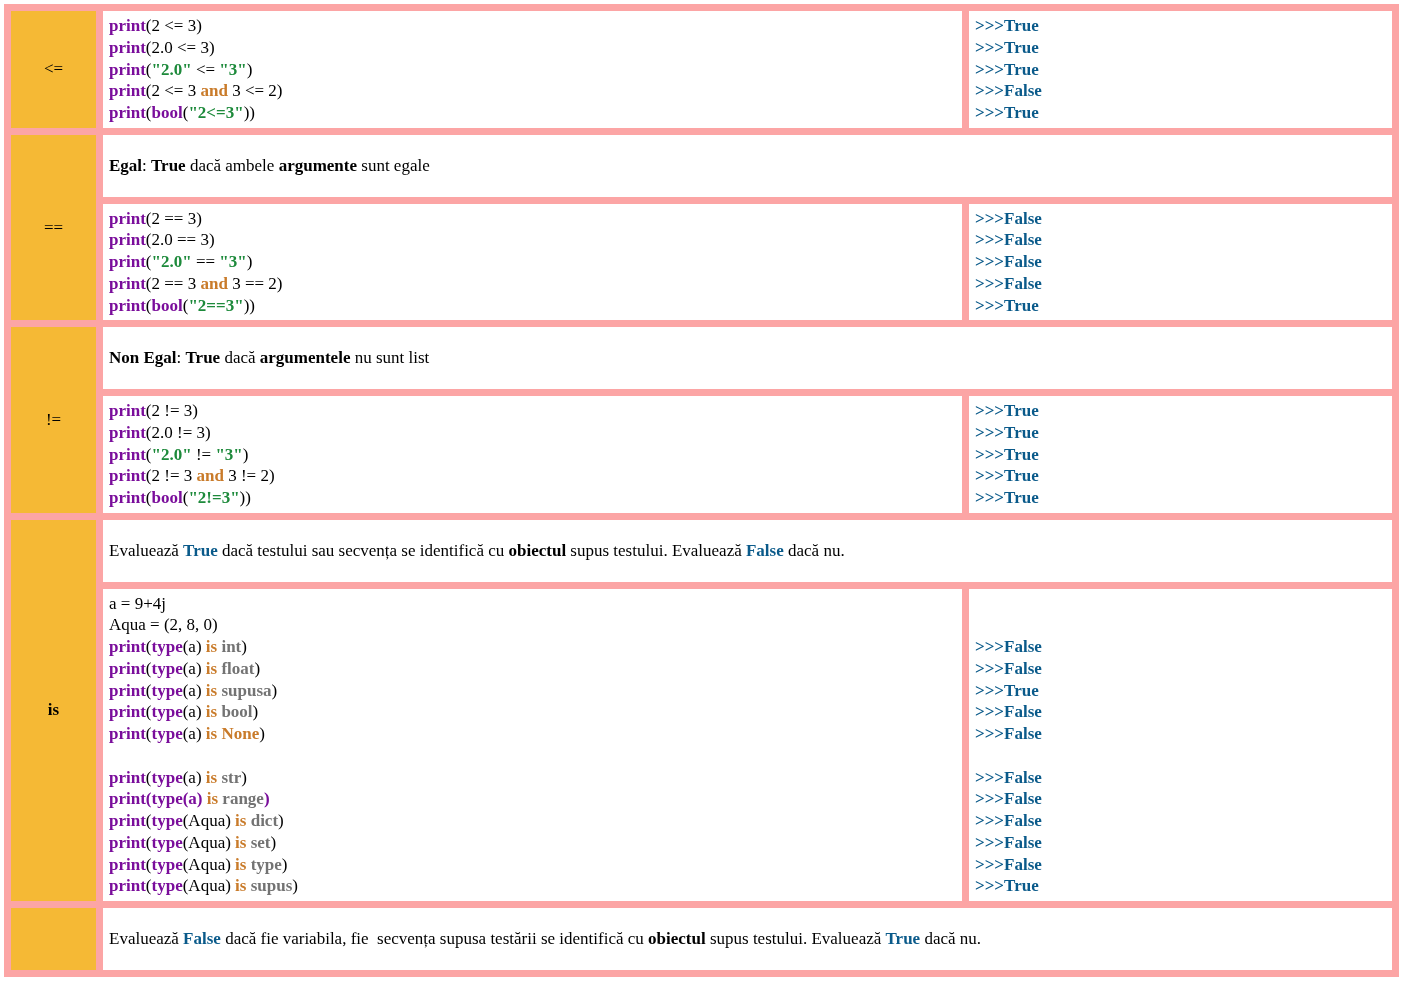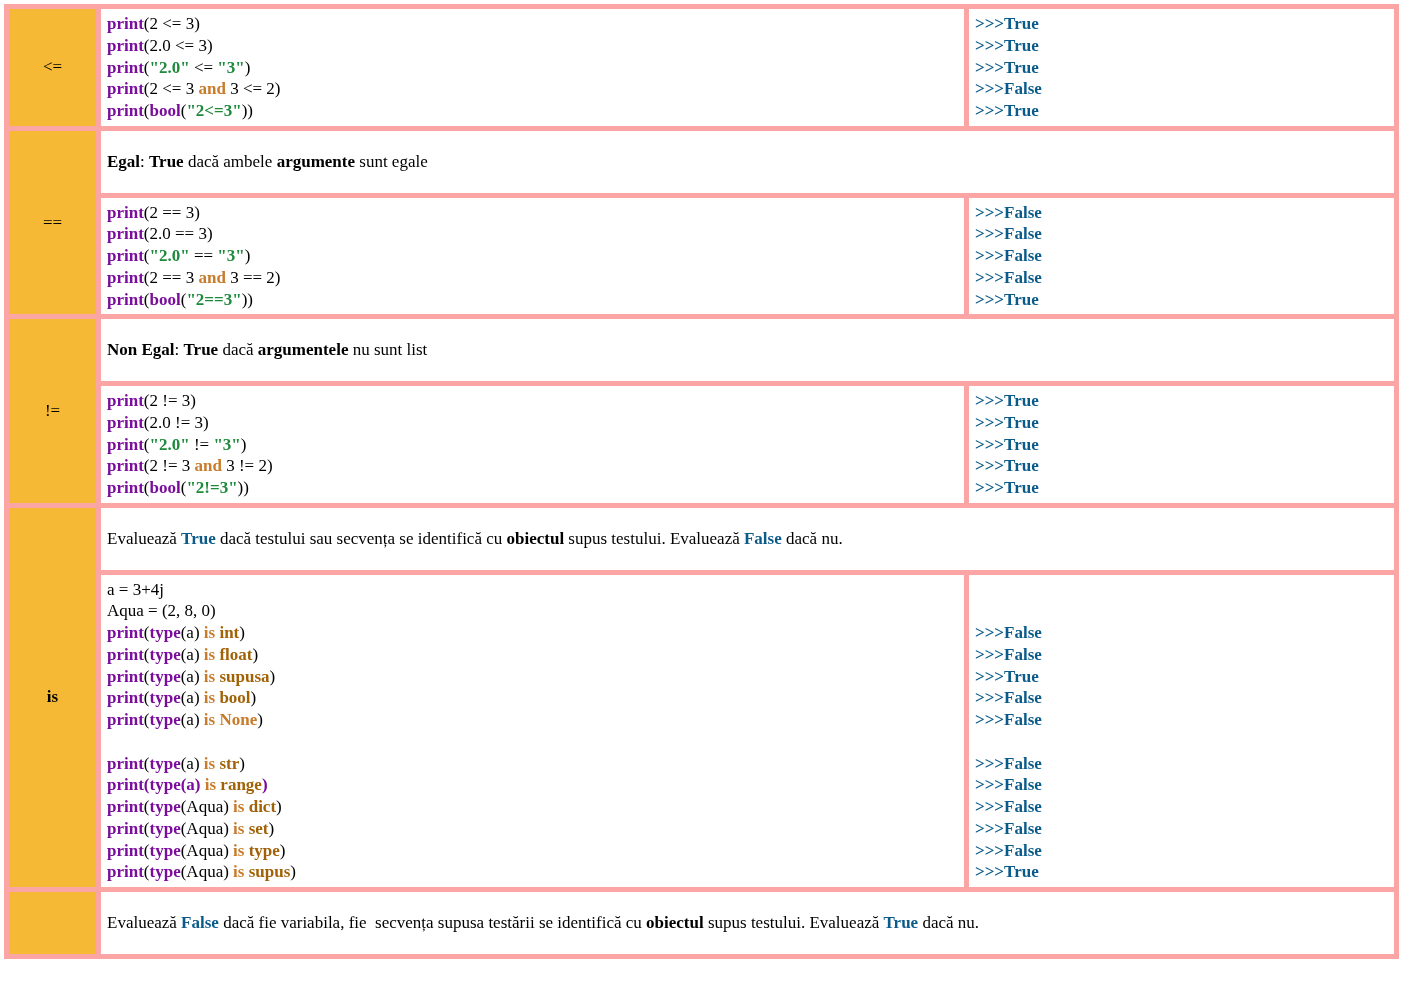--- a/index.html
+++ b/index.html
@@ -9,21 +9,21 @@
     font-size: 17px;
     background: #fff;
     color: #000;
   }
   table {
     border-collapse: collapse;
     width: 100%;
     table-layout: fixed;
   }
   td {
-    border: 5px solid #fca5a5;
+    border: 7px solid #fca5a5;
     padding: 4px 6px;
     vertical-align: top;
   }
   td.op {
     background: #f5b935;
     text-align: center;
     vertical-align: middle;
     font-weight: normal;
     width: 88px;
   }
@@ -33,21 +33,21 @@
   td.desc {
     padding: 20px 6px;
   }
   .code-line, .output-line, .desc-line {
     line-height: 1.28;
     white-space: pre-wrap;
   }
   .kw  { color: #7a0d9b; font-weight: bold; }   
   .str { color: #1d8a3b; font-weight: bold; }   
   .op2 { color: #c97b2a; font-weight: bold; text-align: center; }   
-  .typ { color: #a16207; font-weight: bold; }   
+  .typ { color: #737373; font-weight: bold; }   
   .ptxt{ color: #000; }                          
   .pr  { color: #0a5a8a; font-weight: bold; }    
   .tr  { color: #0a5a8a; font-weight: bold; }    
   .b   { font-weight: bold; }
   .blue{ color: #0a5a8a; font-weight: bold; }
   col.c1 { width: 92px; }
   col.c2 { }
   col.c3 { width: 430px; }
 </style>
 </head>
@@ -122,21 +122,21 @@
         </td>
       </tr>
       <tr>
         <td class="op bold" rowspan="2">is</td>
         <td colspan="2" class="desc">
           <div class="desc-line"><span>Evaluează </span><span class="blue">True</span><span> dacă testului sau secvența se identifică cu </span><span class="b">obiectul</span><span> supus testului. Evaluează </span><span class="blue">False</span><span> dacă nu.</span></div>
         </td>
       </tr>
       <tr>
         <td>
-          <div class="code-line"><span class="ptxt">a = 3+4j</span></div>
+          <div class="code-line"><span class="ptxt">a = 9+4j</span></div>
           <div class="code-line"><span class="ptxt">Aqua = (2, 8, 0)</span></div>
           <div class="code-line"><span class="kw">print</span><span class="ptxt">(</span><span class="kw">type</span><span class="ptxt">(a) </span><span class="op2">is</span><span class="ptxt"> </span><span class="typ">int</span><span class="ptxt">)</span></div>
           <div class="code-line"><span class="kw">print</span><span class="ptxt">(</span><span class="kw">type</span><span class="ptxt">(a) </span><span class="op2">is</span><span class="ptxt"> </span><span class="typ">float</span><span class="ptxt">)</span></div>
           <div class="code-line"><span class="kw">print</span><span class="ptxt">(</span><span class="kw">type</span><span class="ptxt">(a) </span><span class="op2">is</span><span class="ptxt"> </span><span class="typ">supusa</span><span class="ptxt">)</span></div>
           <div class="code-line"><span class="kw">print</span><span class="ptxt">(</span><span class="kw">type</span><span class="ptxt">(a) </span><span class="op2">is</span><span class="ptxt"> </span><span class="typ">bool</span><span class="ptxt">)</span></div>
           <div class="code-line"><span class="kw">print</span><span class="ptxt">(</span><span class="kw">type</span><span class="ptxt">(a) </span><span class="op2">is</span><span class="ptxt"> </span><span class="op2">None</span><span class="ptxt">)</span></div>
           <div class="code-line"><span class="ptxt"> </span></div>
           <div class="code-line"><span class="kw">print</span><span class="ptxt">(</span><span class="kw">type</span><span class="ptxt">(a) </span><span class="op2">is</span><span class="ptxt"> </span><span class="typ">str</span><span class="ptxt">)</span></div>
           <div class="code-line"><span class="kw">print</span><span class="kw">(</span><span class="kw">type</span><span class="kw">(a) </span><span class="op2">is</span><span class="kw"> </span><span class="typ">range</span><span class="kw">)</span></div>
           <div class="code-line"><span class="kw">print</span><span class="ptxt">(</span><span class="kw">type</span><span class="ptxt">(Aqua) </span><span class="op2">is</span><span class="ptxt"> </span><span class="typ">dict</span><span class="ptxt">)</span></div>

